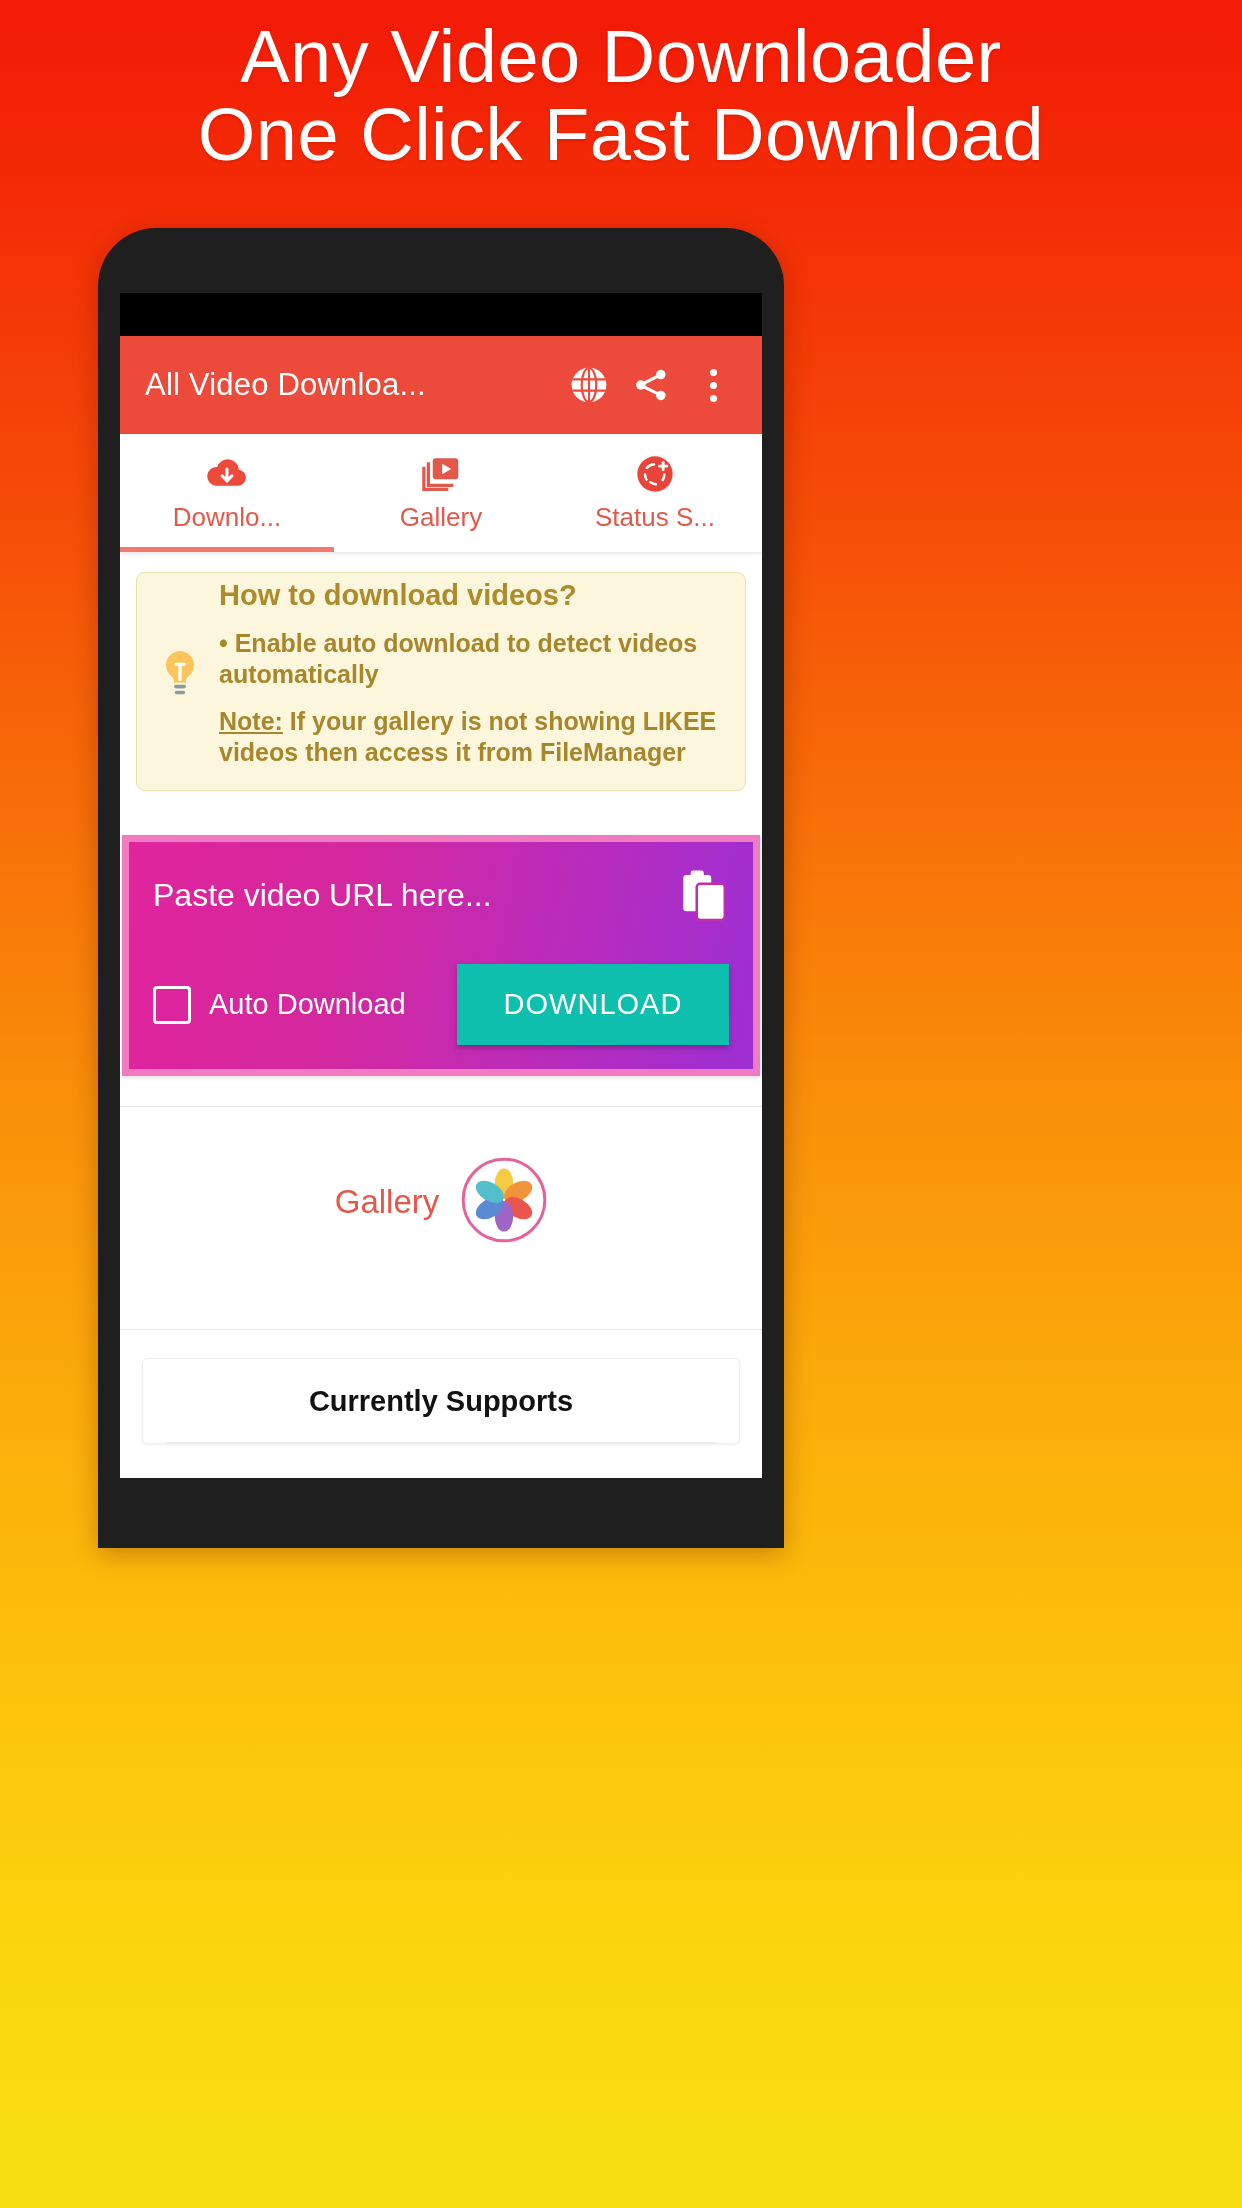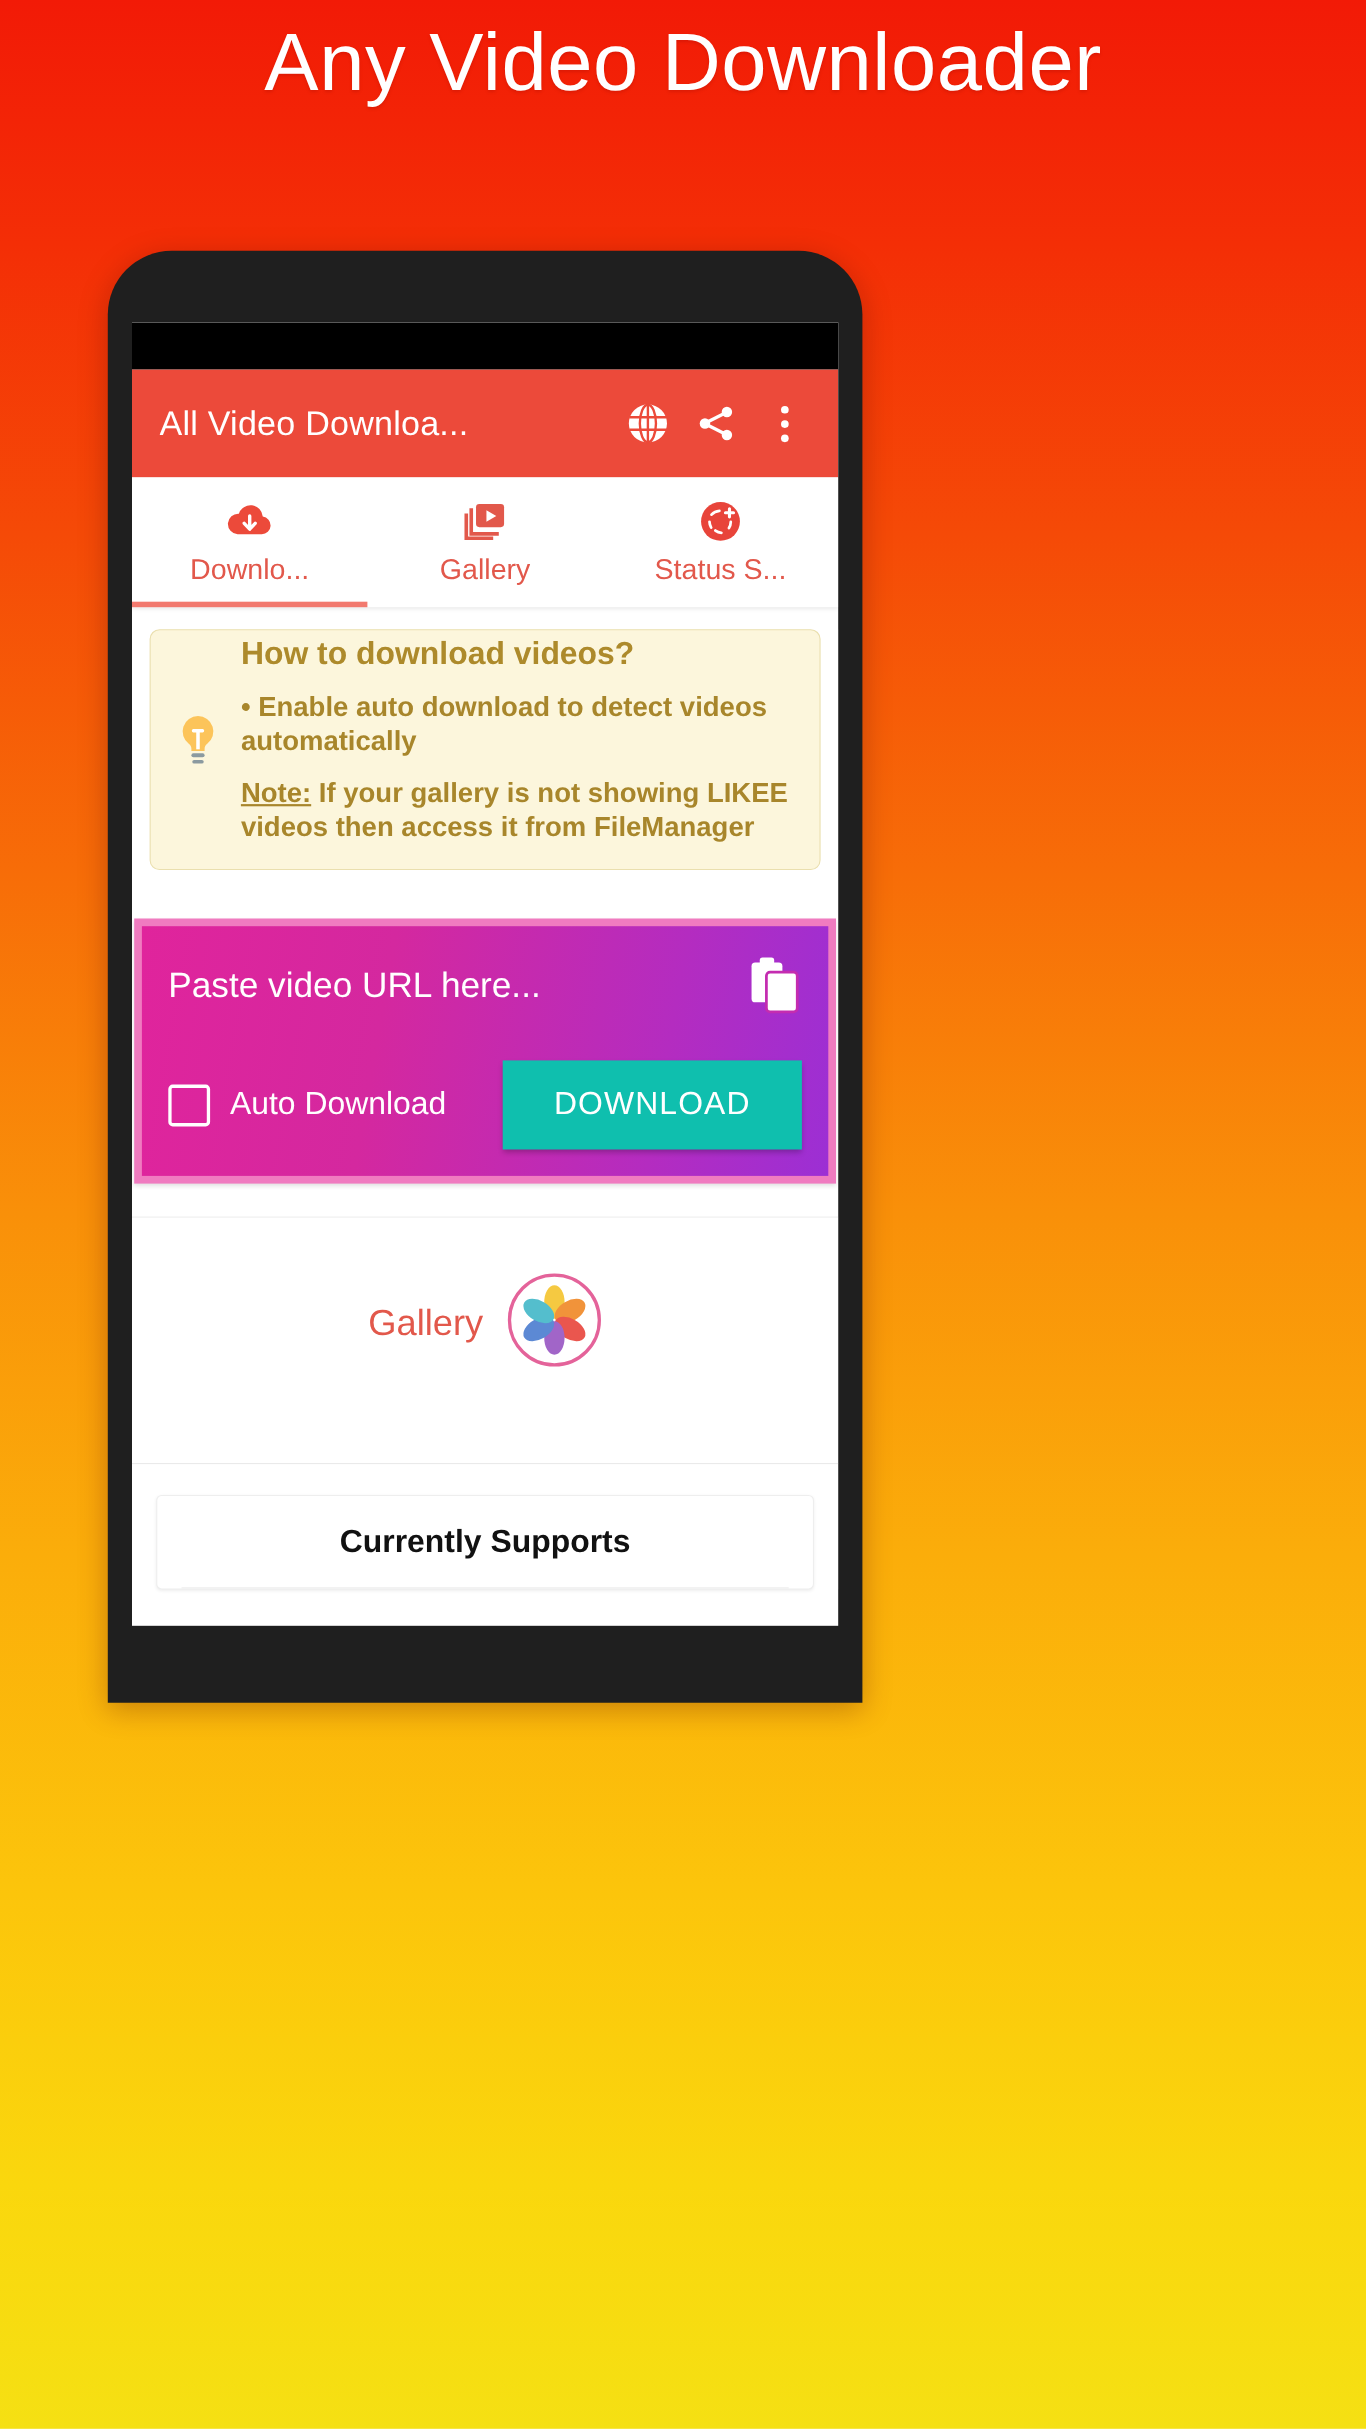--- a/index.html
+++ b/index.html
@@ -225,20 +225,21 @@
     color: #111111;
     padding-bottom: 24px;
   }
   .supports-div { height: 1px; background: #ededed; }
 </style>
 </head>
 <body>
 
 <div class="headline">
   <span class="ln">Any Video Downloader</span>
+  <span class="ln">One Click Fast Download</span>
 </div>
 
 <div class="phone">
   <div class="screen">
 
     <div class="statusbar"></div>
 
     <div class="appbar">
       <div class="appbar-title">All Video Downloa...</div>
 

